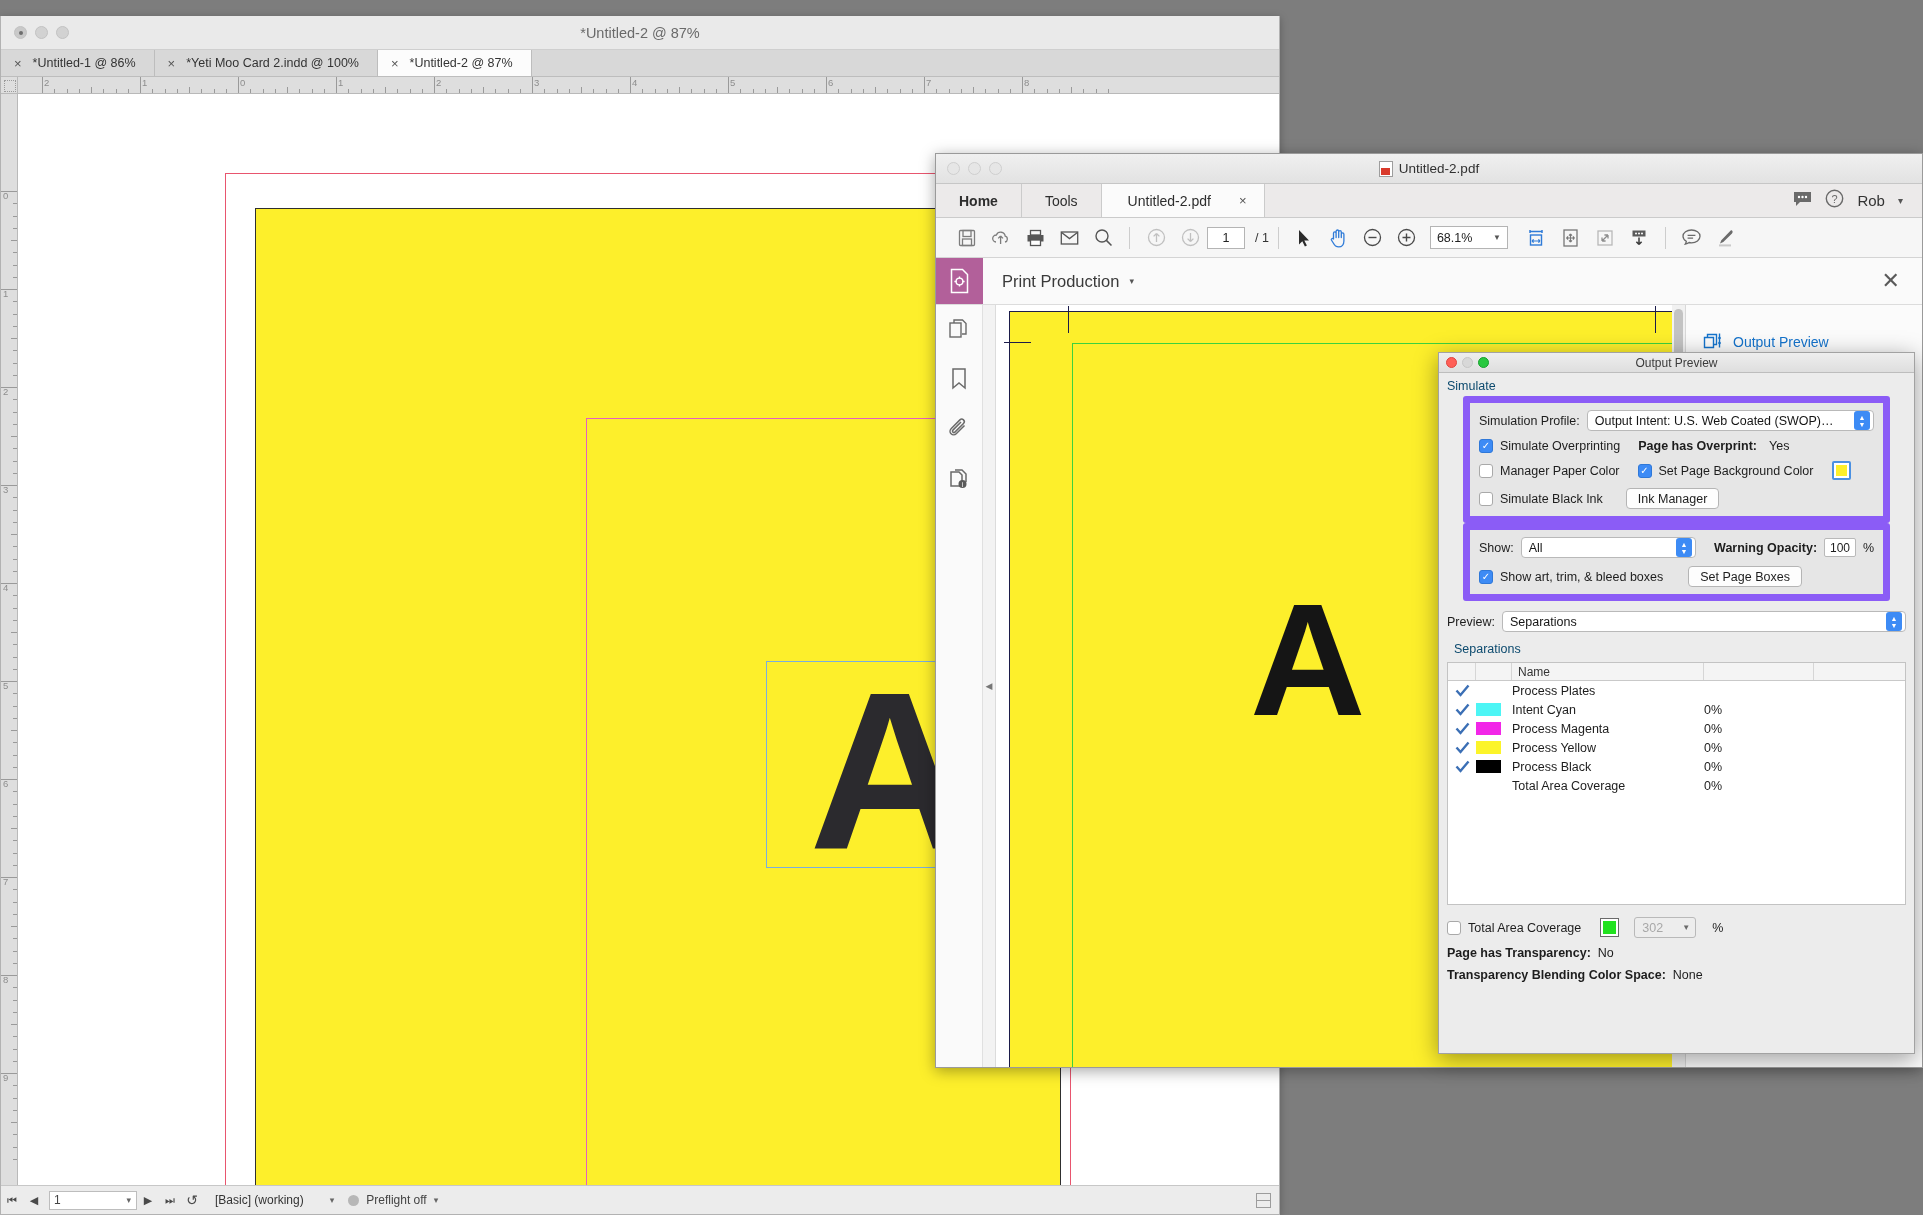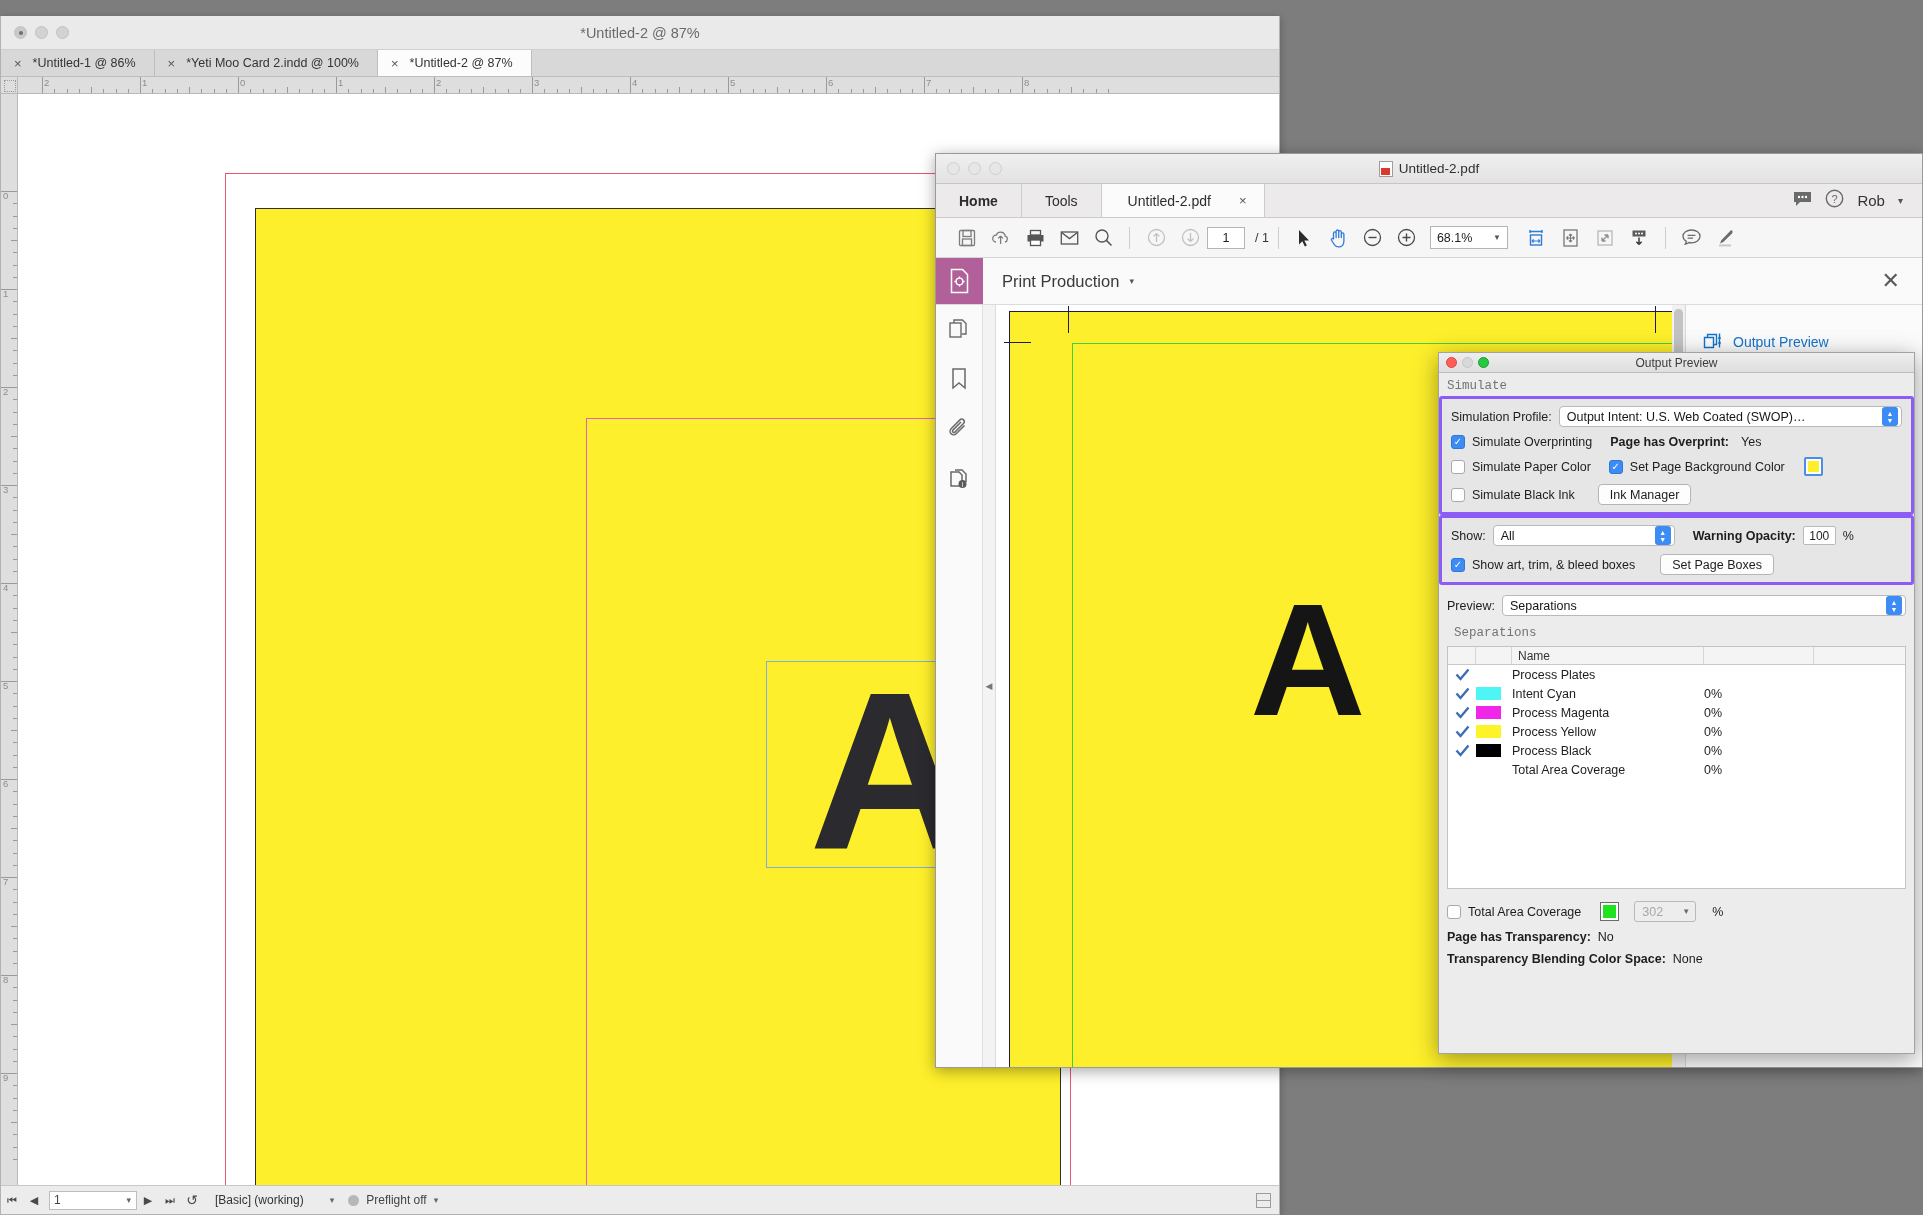--- a/index.html
+++ b/index.html
@@ -248,23 +248,23 @@
     height:20px; background:linear-gradient(#eeeeee,#dedede);
     border-bottom:1px solid #bdbdbd; position:relative; display:flex; align-items:center;
   }
   #op-titlebar .dots{ display:flex; gap:5px; padding-left:7px;}
   #op-titlebar .d{ width:11px;height:11px;border-radius:50%;}
   .d-red{background:#ff5f57;border:1px solid #e0443e;}
   .d-yellow{background:#d8d8d8;border:1px solid #c6c6c6;}
   .d-green{background:#28c840;border:1px solid #16a02c;}
   #op-title{ position:absolute;left:0;right:0;text-align:center;font-size:12px;color:#3b3b3b;}
 
-  .op-section-label{ padding:6px 0 3px 8px; font-size:12.5px; color:#737373;font-family:Liberation Mono, monospace;}
+  .op-section-label{ padding:6px 0 3px 8px; font-size:12.5px; color:#0c4a6e;}
   .op-group{
-    margin:0 0; background:#e6e6e6; border:3px solid #8b5cf6; border-radius:3px;
+    margin:0 24px; background:#e6e6e6; border:7px solid #8b5cf6; border-radius:3px;
     padding:7px 9px;
   }
   .op-row{ display:flex; align-items:center; gap:7px; margin-bottom:8px;}
   .op-row:last-child{ margin-bottom:0;}
   .op-lbl{ font-size:12.5px; color:#1d1d1d; white-space:nowrap;}
   .op-val{ font-size:12.5px; color:#1d1d1d;}
   .popup{
     height:21px; background:#fff; border:1px solid #b9b9b9; border-radius:4px;
     display:flex; align-items:center; padding:0 3px 0 7px; font-size:12.5px; color:#151515;
     position:relative;
@@ -854,21 +854,21 @@
       </div>
     </div>
     <div class="op-row">
       <span class="chk on">✓</span>
       <span class="op-lbl">Simulate Overprinting</span>
       <span class="op-lbl" style="margin-left:11px;font-weight:bold;">Page has Overprint:</span>
       <span class="op-val" style="margin-left:5px;">Yes</span>
     </div>
     <div class="op-row">
       <span class="chk"></span>
-      <span class="op-lbl">Simulate Paper Color</span>
+      <span class="op-lbl">Manager Paper Color</span>
       <span class="chk on" style="margin-left:11px;">✓</span>
       <span class="op-lbl">Set Page Background Color</span>
       <span class="swatch" style="margin-left:12px;">
           <i id="bg-swatch" style="background: rgb(253, 239, 43);"></i>
         </span>
     </div>
     <div class="op-row">
       <span class="chk"></span>
       <span class="op-lbl">Simulate Black Ink</span>
       <span class="btn" style="margin-left:16px;">Ink Manager</span>

